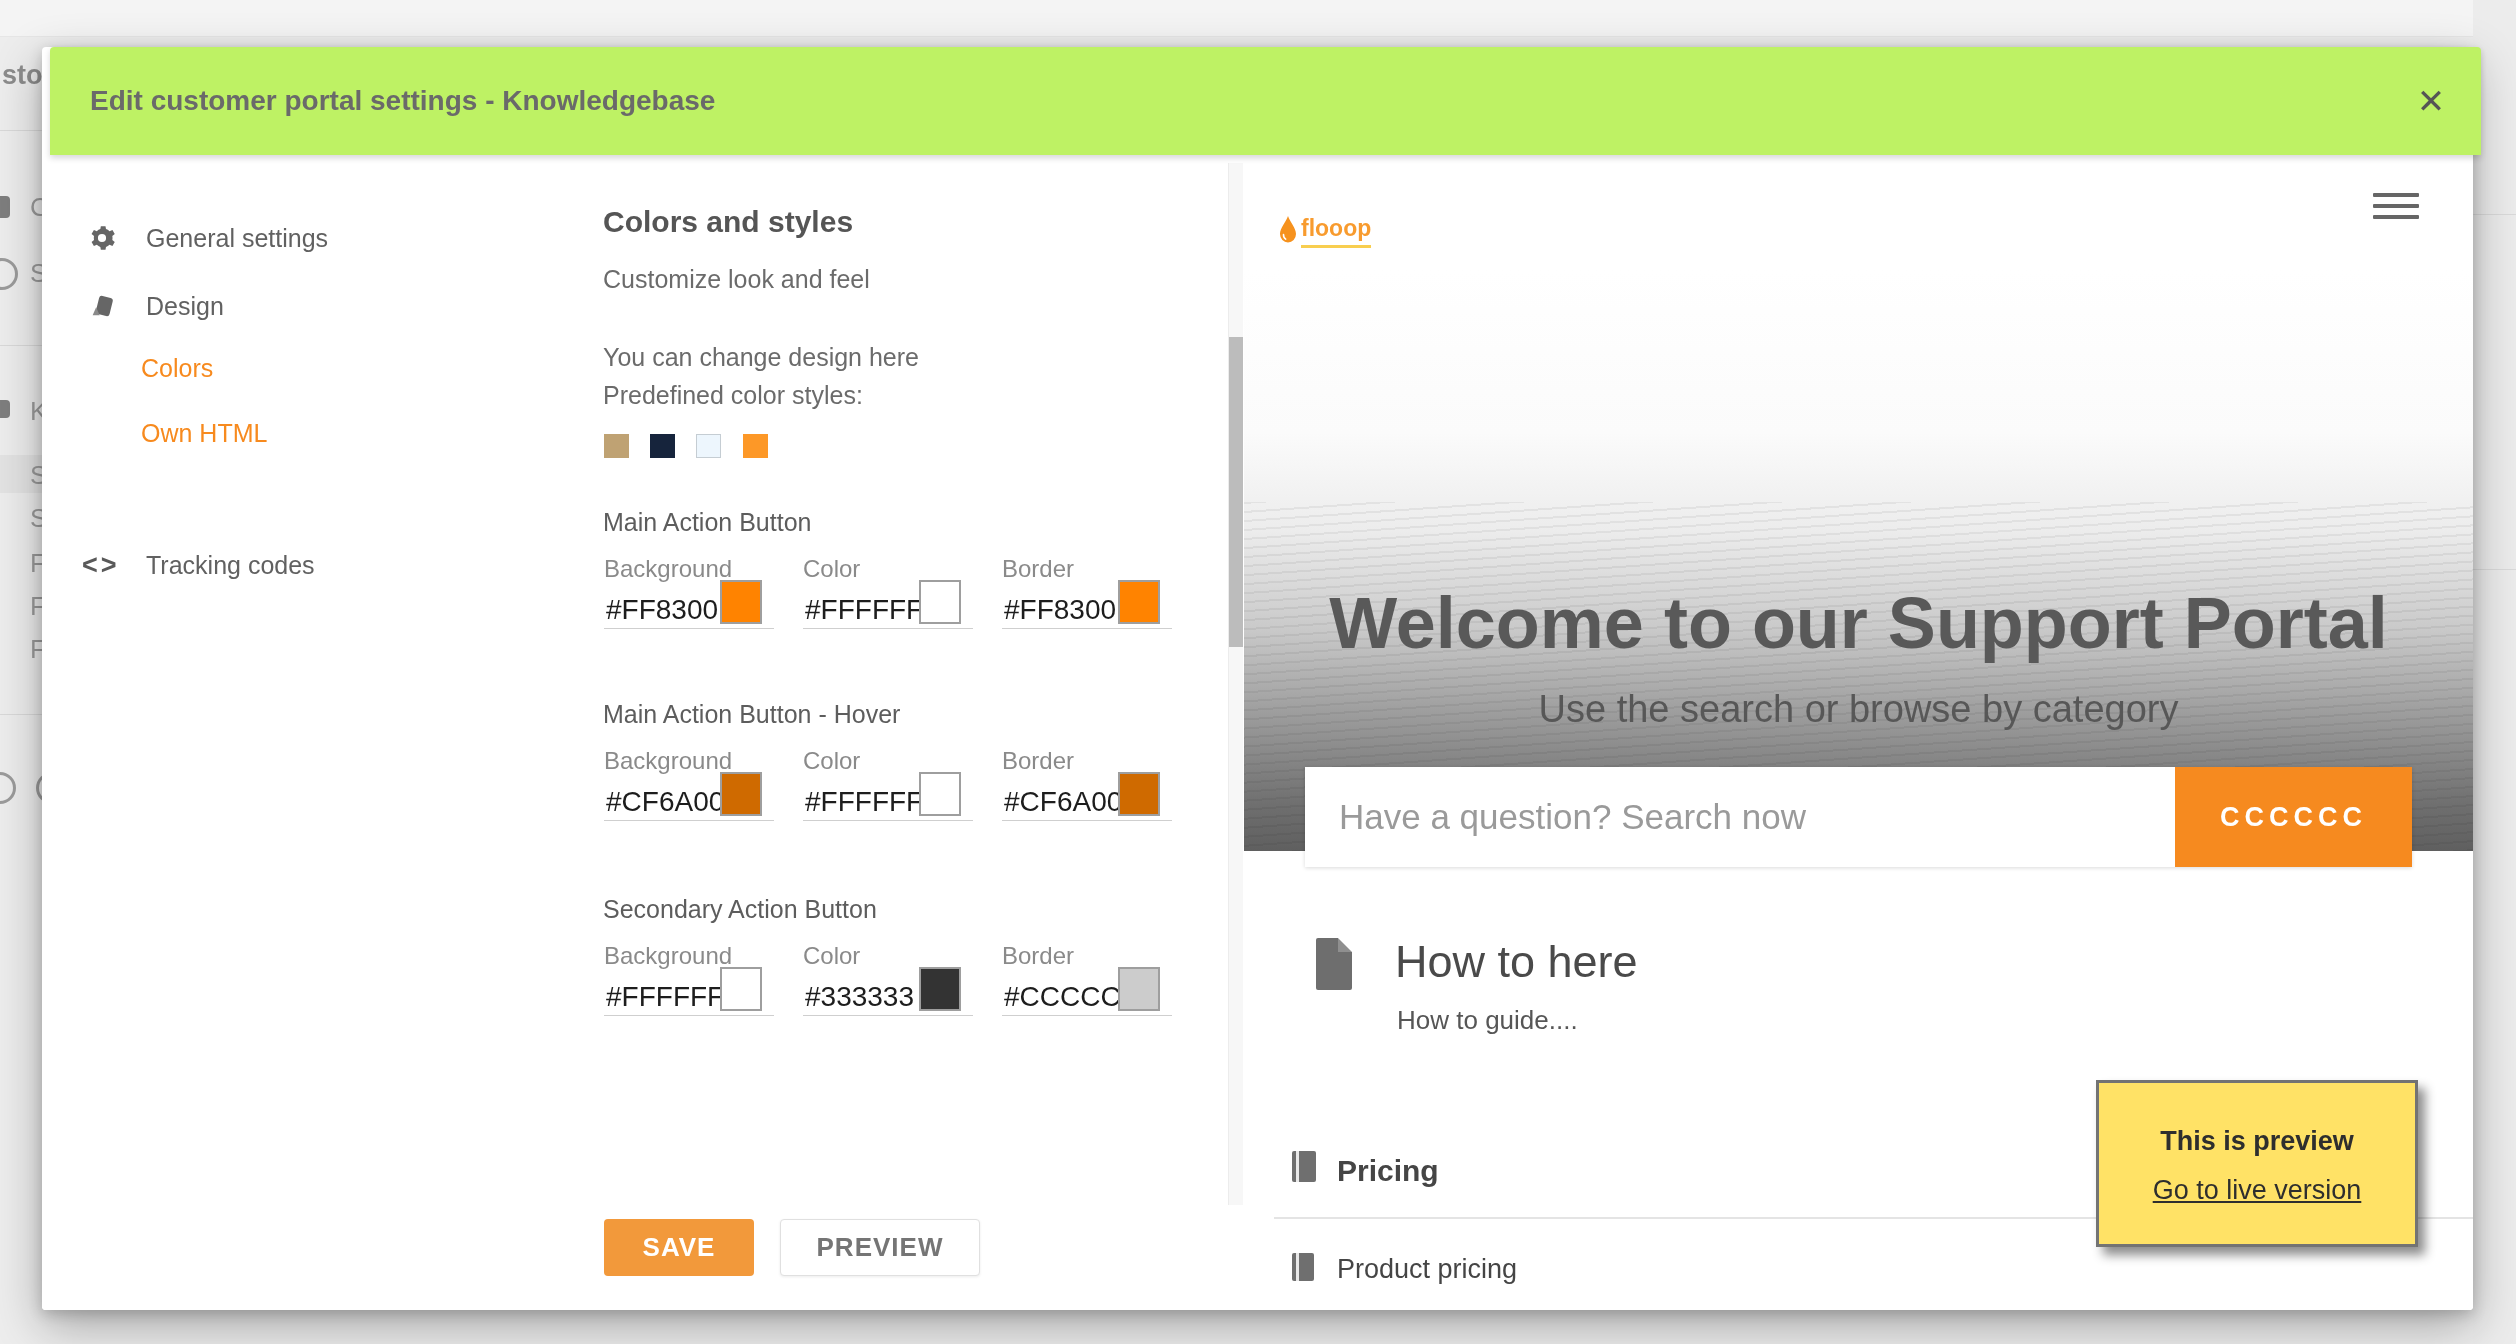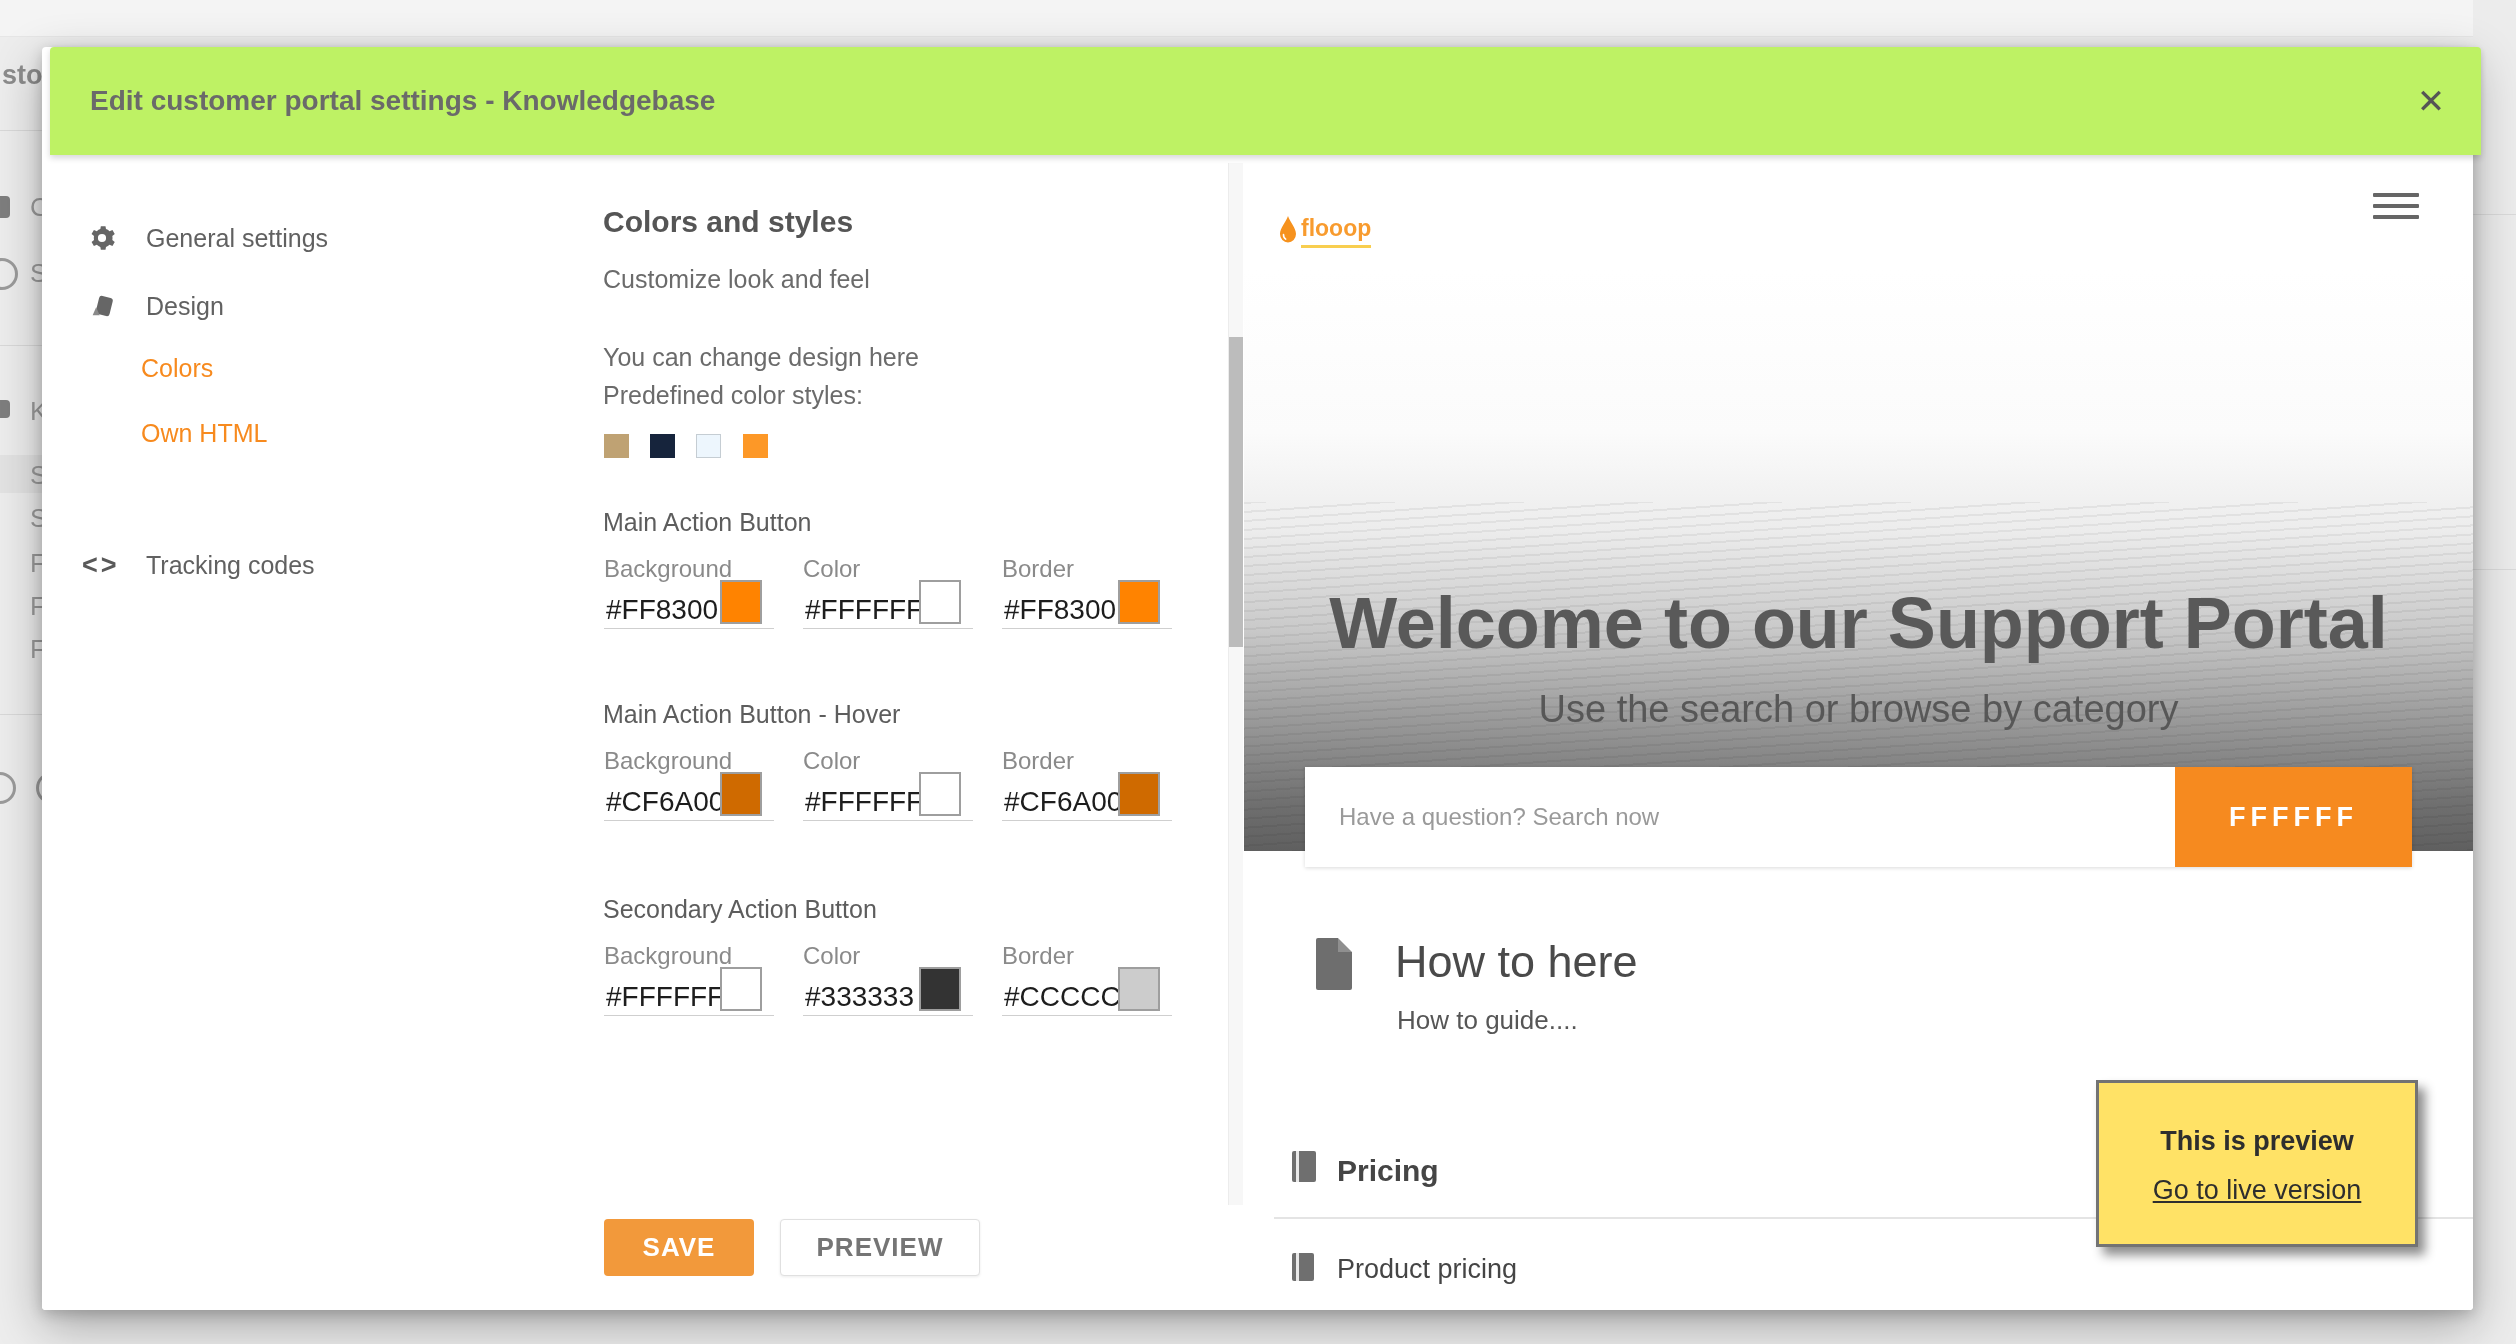--- a/index.html
+++ b/index.html
@@ -70,21 +70,21 @@
   .burger div{position:absolute;left:0;width:46px;height:4px;background:#666;border-radius:1px;}
   .hero{left:0;top:115px;width:1229px;height:581px;
         background:linear-gradient(180deg,#ffffff 0%,#fbfbfb 28%,#ececec 45%,#c9c9c9 62%,#989898 78%,#6f6f6f 92%,#5f5f5f 100%);}
   .hero::after{content:"";position:absolute;left:0;top:40%;width:100%;height:60%;
         background:repeating-linear-gradient(176deg,rgba(0,0,0,.055) 0 2px,rgba(255,255,255,.02) 2px 9px);
         mix-blend-mode:multiply;}
   .hero-title{left:0;top:312px;width:1229px;text-align:center;font-size:72px;font-weight:bold;color:#595959;z-index:2;}
   .hero-sub{left:0;top:418px;width:1229px;text-align:center;font-size:38px;color:#575757;z-index:2;}
   .searchbar{left:61px;top:497px;width:1107px;height:100px;z-index:3;box-shadow:0 1px 4px rgba(0,0,0,.15);}
   .search-input{position:absolute;left:0;top:0;width:870px;height:100px;border:none;background:#fff;
-        padding:0 0 0 34px;font-size:24px;color:#444;box-sizing:border-box;outline:none;
+        padding:0 0 0 34px;font-size:35px;color:#444;box-sizing:border-box;outline:none;
         font-family:"Liberation Sans",sans-serif;}
   .search-input::placeholder{color:#9a9a9a;}
   .search-btn{position:absolute;left:870px;top:0;width:237px;height:100px;background:#f68a1f;border:none;
         color:#fff;font-size:27px;font-weight:bold;letter-spacing:5px;cursor:pointer;
         font-family:"Liberation Sans",sans-serif;}
   .doc-icon{left:72px;top:783px;width:36px;height:52px;background:#6e6e6e;border-radius:2px;}
   .doc-icon::before{content:"";position:absolute;right:0;top:0;border-style:solid;border-width:0 14px 14px 0;
         border-color:#fff #fff #8f8f8f #6e6e6e;}
   .howto-title{left:151px;top:936px;font-size:45px;color:#4a4a4a;cursor:pointer;}
   .howto-desc{left:153px;top:850px;font-size:26px;color:#565656;}
@@ -276,21 +276,21 @@
           <div style="top:0;"></div>
             <div style="top:11px;"></div>
             <div style="top:22px;"></div>
         </div>
 
         <div class="abs hero">
           <div class="abs hero-title">Welcome to our Support Portal</div>
           <div class="abs hero-sub">Use the search or browse by category</div>
           <div class="abs searchbar">
             <input class="search-input" type="text" placeholder="Have a question? Search now" style="">
-            <button class="search-btn">FFFFFF</button>
+            <button class="search-btn">CCCCCC</button>
           </div>
         </div>
 
         <div class="abs doc-icon"></div>
         <div class="abs howto-title" style="top:781px;">How to here</div>
         <div class="abs howto-desc">How to guide....</div>
 
         <div class="abs book-icon" style="left:48px;top:996px;width:24px;height:31px;"></div>
         <div class="abs cat-label" style="left:93px;top:999px;">Pricing</div>
 

